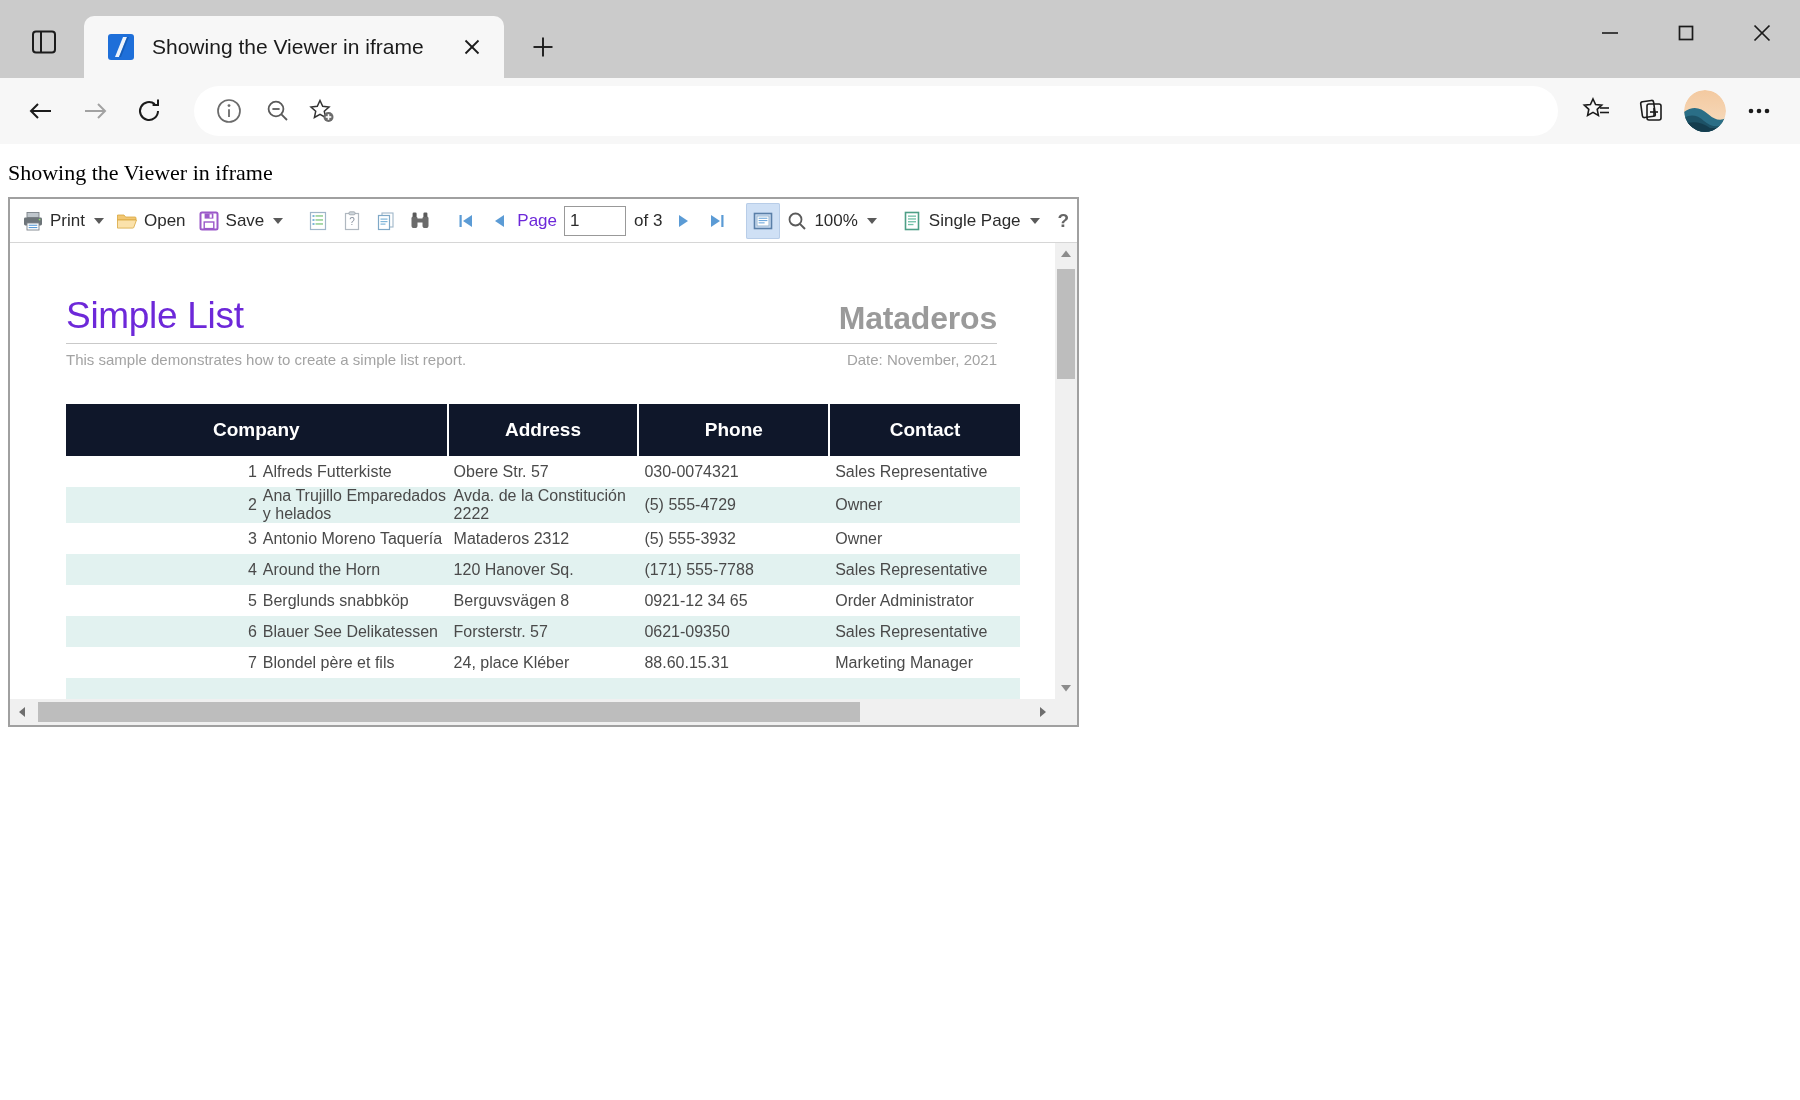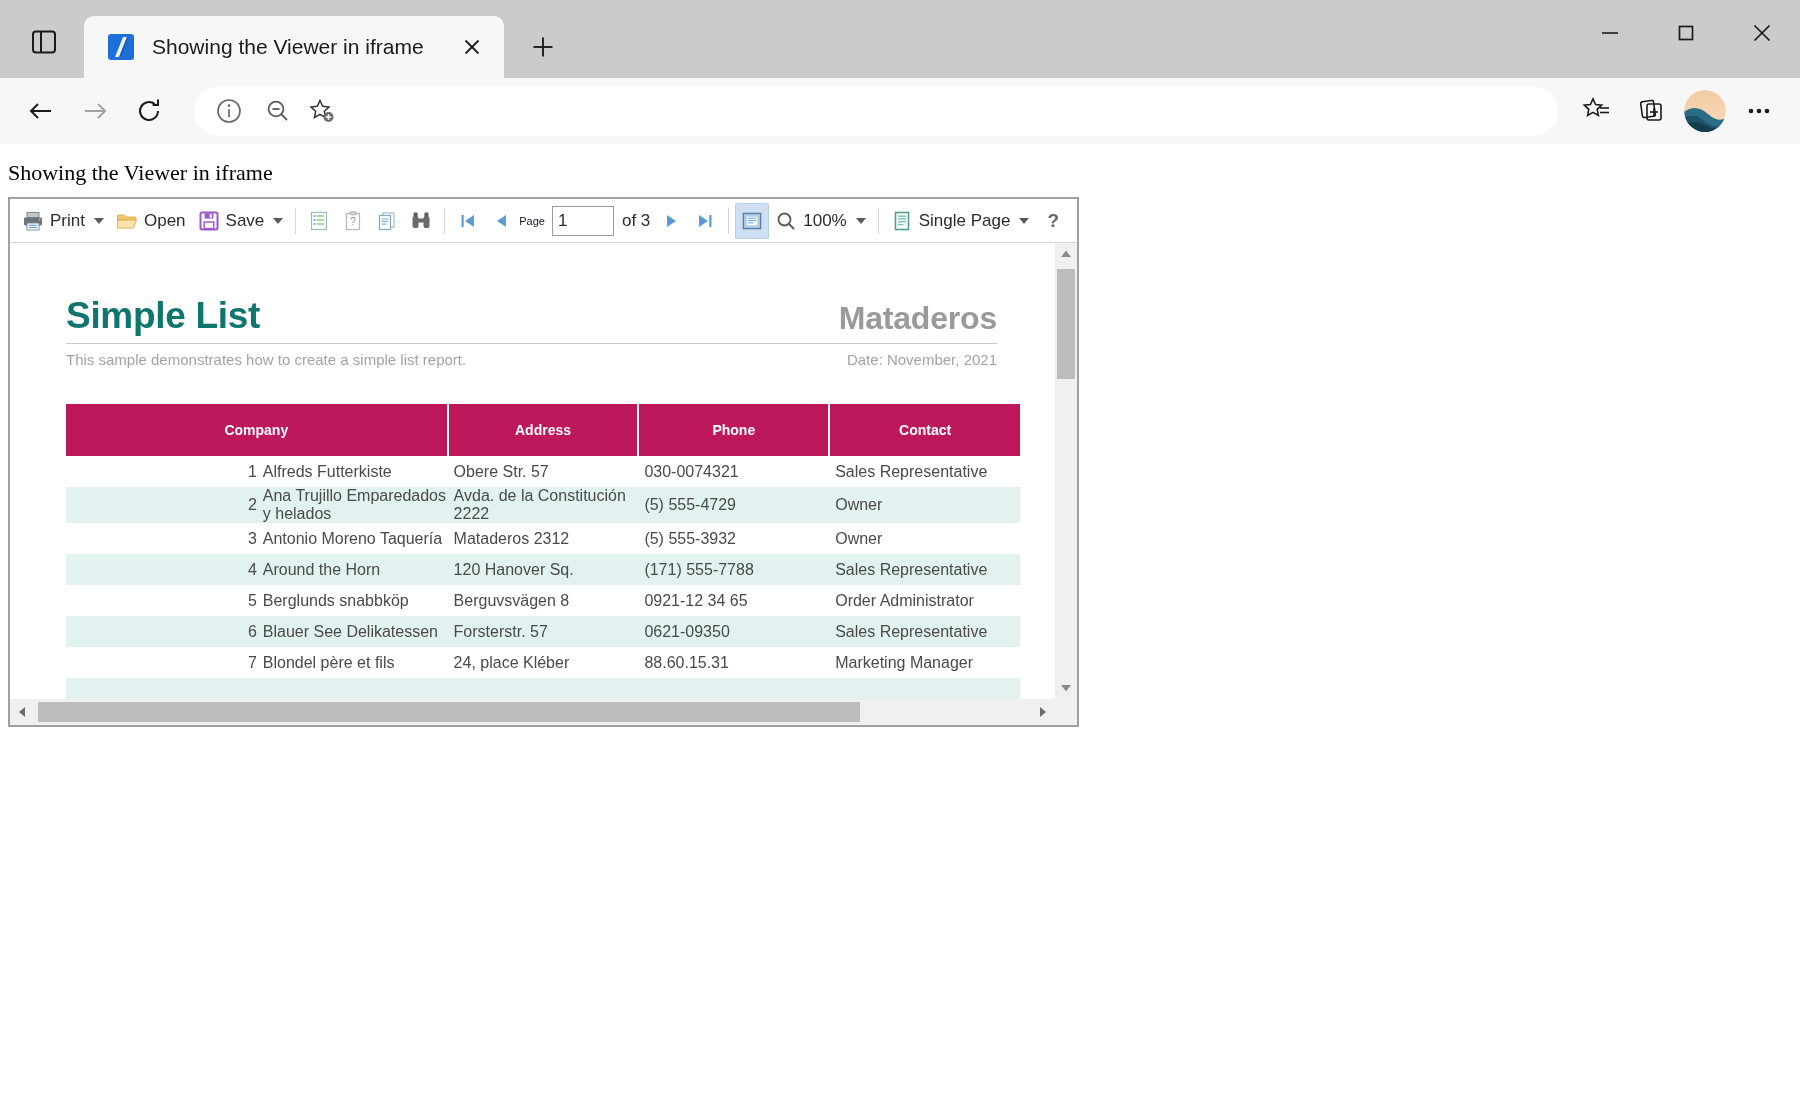--- a/index.html
+++ b/index.html
@@ -199,21 +199,21 @@
     width: 62px; height: 30px;
     border: 1px solid #999;
     background: #fff;
     font-size: 17px;
     padding: 0 5px;
     color: #2b2b2b;
     font-family: "Liberation Sans", sans-serif;
     outline: none;
   }
   .of-label { font-size: 17px; color: #2b2b2b; margin: 0 4px 0 8px; }
-  .page-word { font-size: 11px; color: #0f172a; margin-right: 7px; }
+  .page-word { font-size: 17px; color: #6d28d9; margin-right: 7px; }
   .help-btn {
     margin-left: auto;
     font-size: 19px;
     font-weight: bold;
     color: #666;
     padding: 0 12px;
     height: 36px;
     display: inline-flex;
     align-items: center;
   }
@@ -243,22 +243,22 @@
   }
   .rep-head {
     display: flex;
     align-items: flex-end;
     justify-content: space-between;
     border-bottom: 1px solid #c9c9c9;
     padding-bottom: 6px;
   }
   .rep-title {
     font-size: 37px;
-    font-weight: bold;
-    color: #0f766e;
+    font-weight: normal;
+    color: #6d28d9;
     letter-spacing: -0.3px;
   }
   .rep-brand {
     font-size: 32px;
     font-weight: bold;
     color: #9a9a9a;
     letter-spacing: -0.2px;
   }
   .rep-sub {
     display: flex;
@@ -268,23 +268,23 @@
     color: #a3a3a3;
   }
 
   table.rep-table {
     margin-top: 36px;
     border-collapse: collapse;
     width: 954px;
     table-layout: fixed;
   }
   table.rep-table th {
-    background: #be185d;
+    background: #0f172a;
     color: #ffffff;
-    font-size: 14px;
+    font-size: 19px;
     font-weight: bold;
     height: 52px;
     text-align: center;
     border-right: 2px solid #ffffff;
   }
   table.rep-table th:last-child { border-right: none; }
   table.rep-table td {
     font-size: 16px;
     color: #4a4a4a;
     height: 31px;

